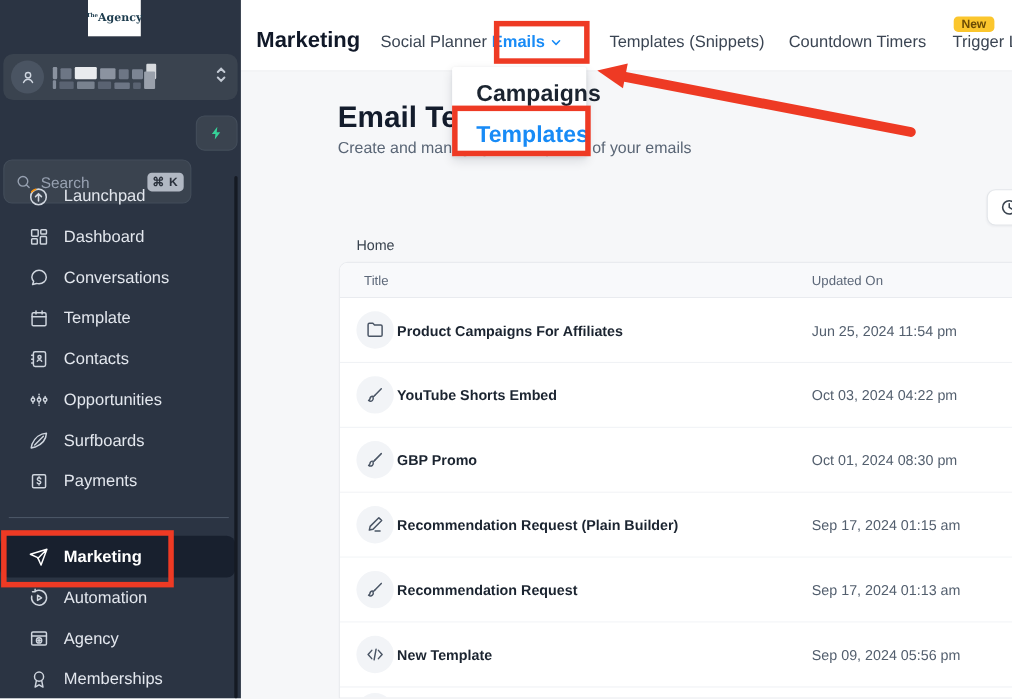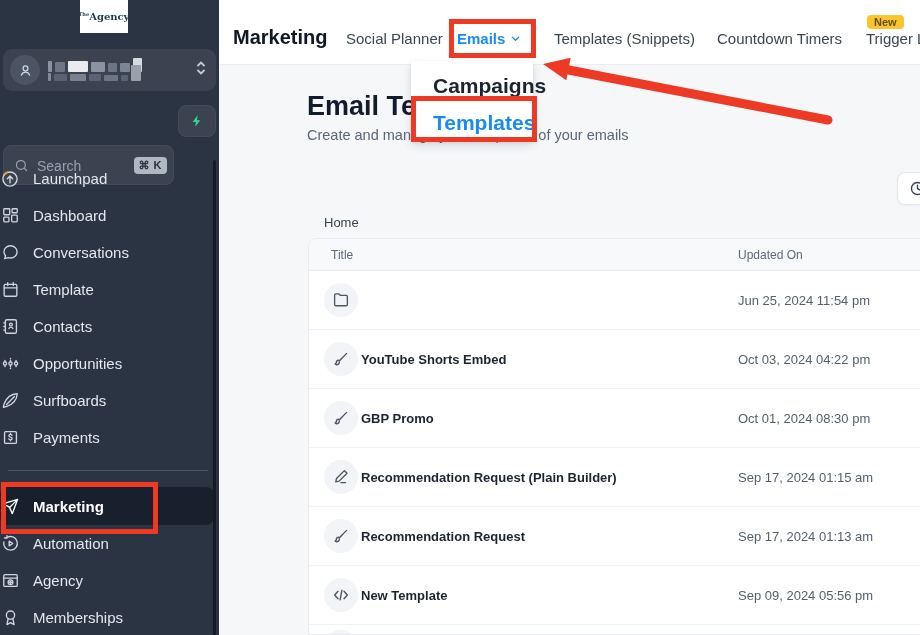--- a/index.html
+++ b/index.html
@@ -42,21 +42,21 @@
     background:#b1b8c3; color:#2a313c; border-radius:4px; font-size:11px;
     padding:2px 5px; font-weight:bold; letter-spacing:.5px;
   }
   .bolt-btn {
     width:38px; height:32px; background:#3a434f; border:1px solid #434d5a; border-radius:8px;
     display:flex; align-items:center; justify-content:center; cursor:pointer;
   }
   .menu { position:absolute; left:0; top:160px; width:219px; }
   .nav-item {
     position:absolute; left:0; width:214px; height:37px;
-    display:flex; align-items:center; padding-left:0; gap:13px;
+    display:flex; align-items:center; padding-left:25px; gap:13px;
     color:#e3e7ee; font-size:15px; cursor:pointer; border-radius:8px;
   }
   .nav-item.active { background:#18202e; height:38px; color:#ffffff; font-weight:bold; }
   .nav-item .ic { width:20px; display:flex; justify-content:center; flex:none; }
   .side-divider { position:absolute; left:8px; top:470px; width:200px; height:1px; background:#4a5565; }
   .scroll-thumb {
     position:absolute; left:213px; top:160px; width:3px; height:475px;
     background:#151a23; border-radius:2px; z-index:6; cursor:grab;
   }
   
@@ -293,21 +293,21 @@
         <span>Memberships</span>
     </div>
   </nav>
   <div class="side-divider"></div>
   <div class="scroll-thumb"></div>
 </aside>
 
 <header class="topbar">
   <div class="section-title">Marketing</div>
   <div class="tab" style="left:127px">Social Planner</div>
-  <div class="tab tab-emails" style="left:238px">
+  <div class="tab tab-emails" style="left:228px">
     <span>Emails</span>
     <svg width="11" height="11" viewBox="0 0 24 24" fill="none" stroke="#188bf6" stroke-width="3" stroke-linecap="round" stroke-linejoin="round">
         <path d="M5 9l7 7 7-7"></path>
       </svg>
   </div>
   <div class="tab" style="left:335px">Templates (Snippets)</div>
   <div class="tab" style="left:498px">Countdown Timers</div>
   <div class="tab" style="left:647px">Trigger Links</div>
   <div class="new-badge">New</div>
 </header>
@@ -330,20 +330,21 @@
       <span class="th th-title">Title</span>
       <span class="th th-updated">Updated On</span>
     </div>
 
     <div class="trow">
       <span class="row-ic">
         <svg width="18" height="18" viewBox="0 0 24 24" fill="none" stroke="#4a5565" stroke-width="1.8" stroke-linejoin="round">
           <path d="M3.5 7.5v-2a1.6 1.6 0 0 1 1.6-1.6h4.2l2 2h7.6a1.6 1.6 0 0 1 1.6 1.6v10.6a1.6 1.6 0 0 1-1.6 1.6H5.1a1.6 1.6 0 0 1-1.6-1.6V7.5z"></path>
         </svg>
       </span>
+      <span class="row-title">Product Campaigns For Affiliates</span>
       <span class="row-date">Jun 25, 2024 11:54 pm</span>
     </div>
 
     <div class="trow">
       <span class="row-ic">
         <svg width="18" height="18" viewBox="0 0 24 24" fill="none" stroke="#4a5565" stroke-width="1.8" stroke-linecap="round" stroke-linejoin="round">
           <path d="M19.5 4.5l-8 8.2"></path>
             <path d="M11.5 12.7l-1.6 1.6"></path>
           <path d="M9 13.6c-1.8.1-3.2 1.5-3.3 3.2-.1.9-.6 1.5-1.6 1.9 1.3 1 3.3 1.1 4.6.1 1-.8 1.4-2.2.8-3.4"></path>
         </svg>

